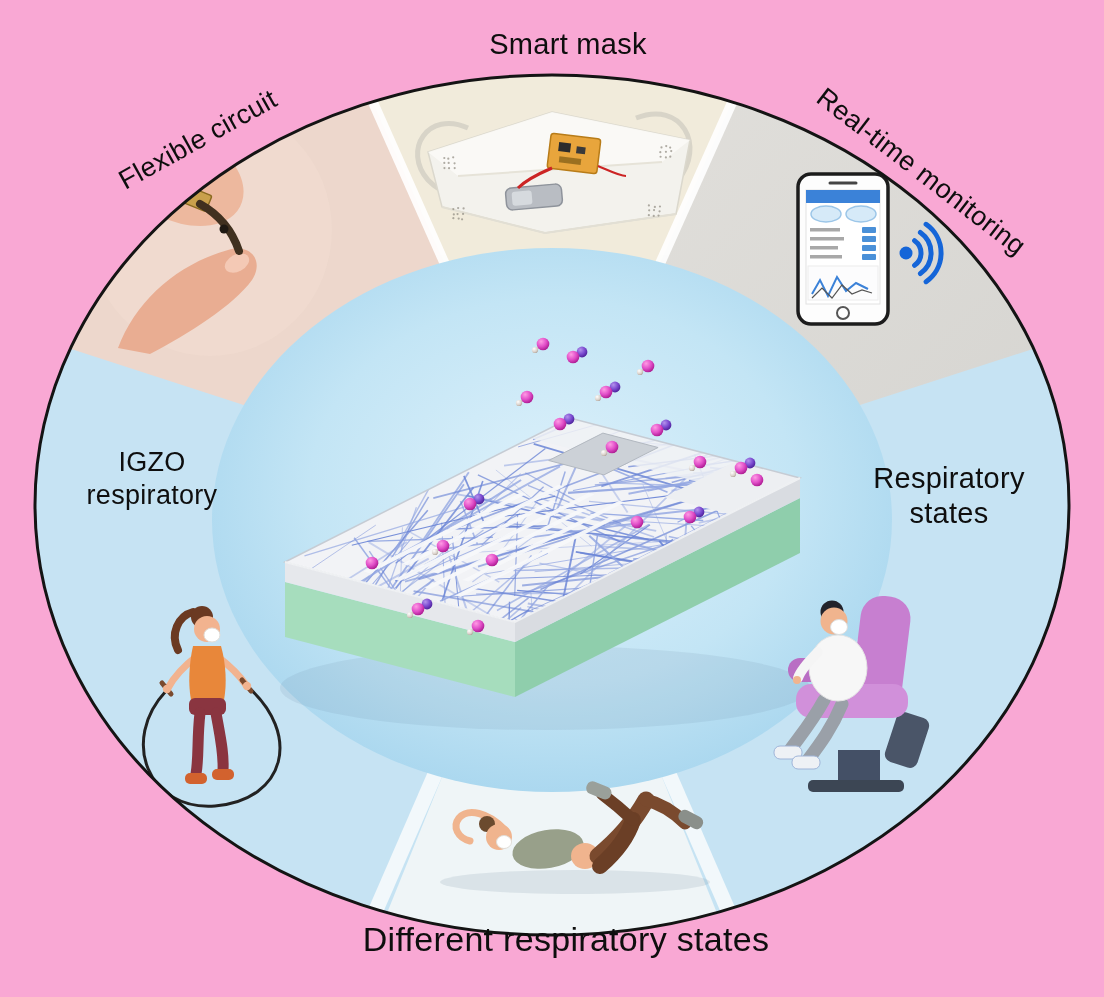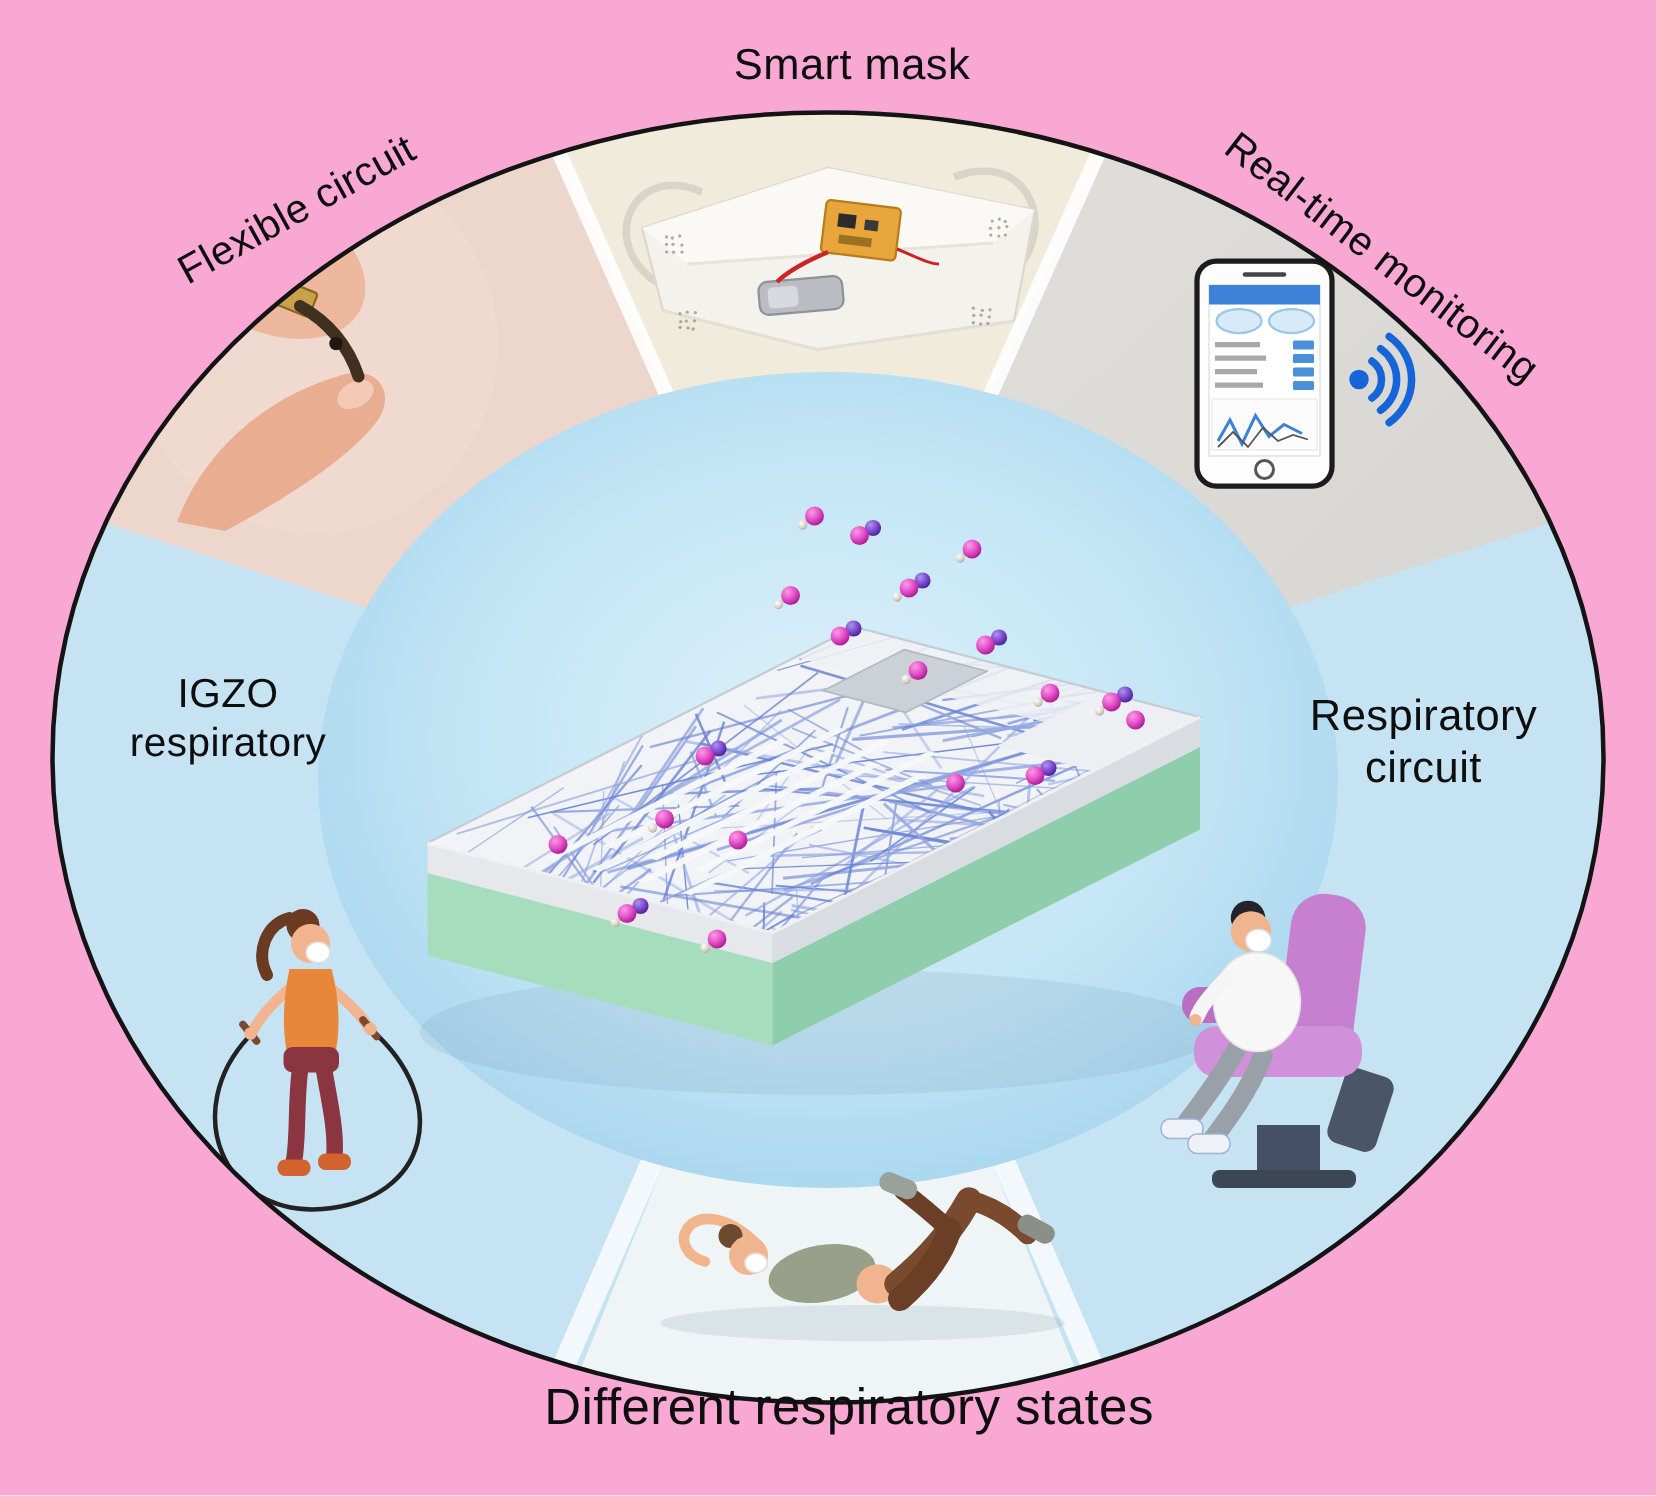--- a/index.html
+++ b/index.html
@@ -506,18 +506,18 @@
 
   <div class="label" style="left:921px; top:172px; font-size:27px; transform:translate(-50%,-50%) rotate(37.5deg);">Real-time monitoring</div>
 
   <div class="label c" style="left:152px; top:479px; font-size:27px; line-height:1.22; transform:translate(-50%,-50%);">
     <div>IGZO</div>
     <div>respiratory</div>
   </div>
 
   <div class="label c" style="left:949px; top:496px; font-size:29px; line-height:1.22; transform:translate(-50%,-50%);">
     <div>Respiratory</div>
-    <div>circuit</div>
+    <div>states</div>
   </div>
 
   <div class="label" style="left:566px; top:939px; font-size:34px; transform:translate(-50%,-50%);">Different respiratory states</div>
 
 </div>
 
 </body></html>

